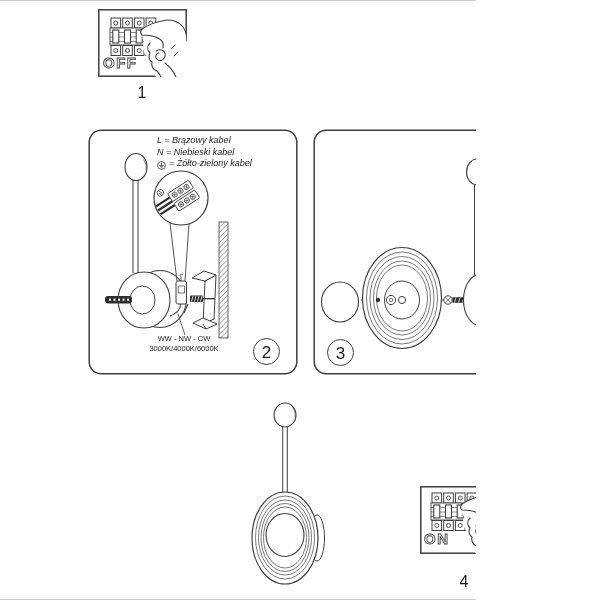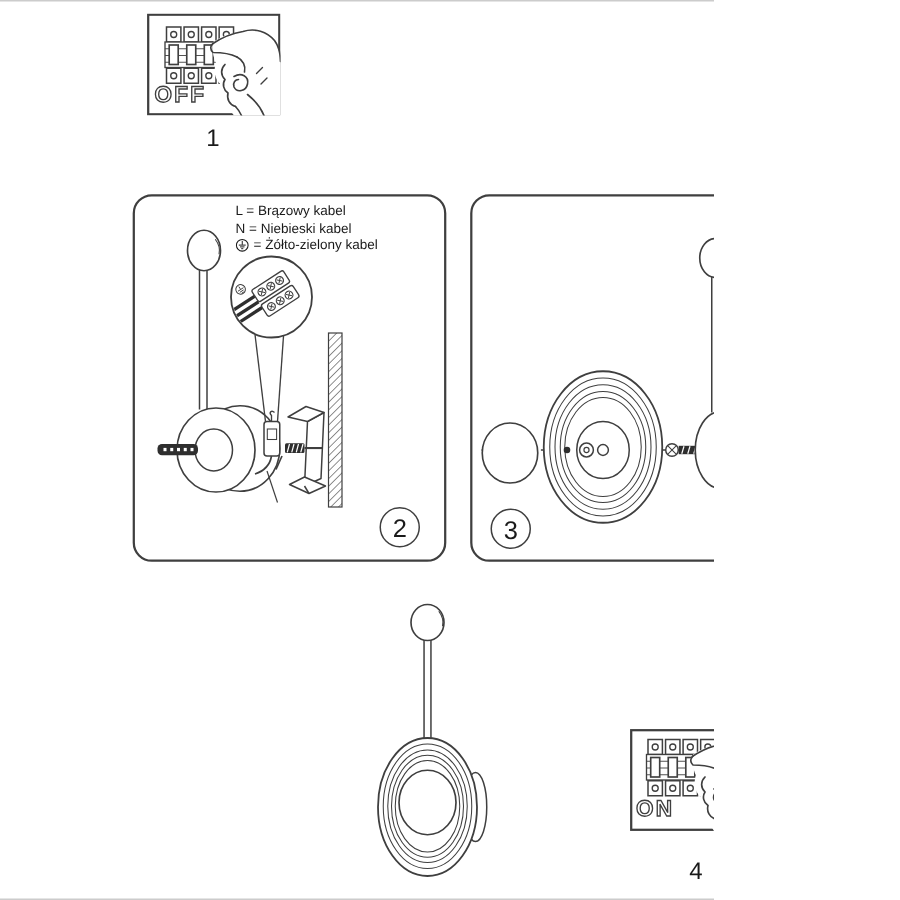--- a/index.html
+++ b/index.html
@@ -14,21 +14,21 @@
     position:absolute;width:26px;text-align:center;
     font-size:16px;color:#1a1a1a;
   }
   .circled-number{
     position:absolute;width:27px;height:27px;border:1.4px solid #3f3f3f;border-radius:50%;
     text-align:center;line-height:27px;font-size:17px;color:#1a1a1a;background:#fff;box-sizing:border-box;
   }
   .legend{
     position:absolute;left:157px;top:135px;font-size:9px;line-height:11.5px;color:#1a1a1a;white-space:nowrap;
   }
-  .legend-row{display:flex;align-items:center;}
+  .legend-row{display:flex;align-items:flex-end;font-style:italic;}
   .earth-icon{display:inline-block;margin-right:3px;}
   .temp-label{
     position:absolute;left:138px;top:334px;width:92px;text-align:center;
     font-size:7.5px;line-height:10px;color:#1a1a1a;white-space:nowrap;
   }
   svg{position:absolute;display:block;}
   .ln{stroke:#3f3f3f;fill:none;}
 </style>
 </head>
 <body>
@@ -199,20 +199,24 @@
       <span>N = Niebieski kabel</span>
     </div>
     <div class="legend-row">
       <svg class="earth-icon" width="9" height="9" viewBox="0 0 9 9" style="position:static;">
         <circle cx="4.5" cy="4.5" r="3.9" fill="none" stroke="#1a1a1a" stroke-width="0.7"></circle>
         <path d="M4.5,1.6 V4.2 M2.2,4.4 H6.8 M3,5.6 H6 M3.8,6.8 H5.2" stroke="#1a1a1a" stroke-width="0.65" fill="none"></path>
       </svg>
       <span>=  Żółto-zielony kabel</span>
     </div>
   </div>
+  <div class="temp-label">
+    <div>WW  -  NW  - CW</div>
+    <div>3000K/4000K/6000K</div>
+  </div>
   <div class="circled-number" style="left:253px;top:338px;">2</div>
 
   <svg class="abs" style="left:313px;top:129px;" width="212" height="246" viewBox="0 0 212 246">
     <defs>
       <pattern id="hatch3" patternUnits="userSpaceOnUse" width="3.6" height="3.6" patternTransform="rotate(45)">
         <line x1="0" y1="0" x2="0" y2="3.6" stroke="#6a6a6a" stroke-width="1"></line>
       </pattern>
     </defs>
     <rect x="1.2" y="1.2" width="209.6" height="243.6" rx="12" fill="#fff" stroke="#3f3f3f" stroke-width="1.5"></rect>
 

